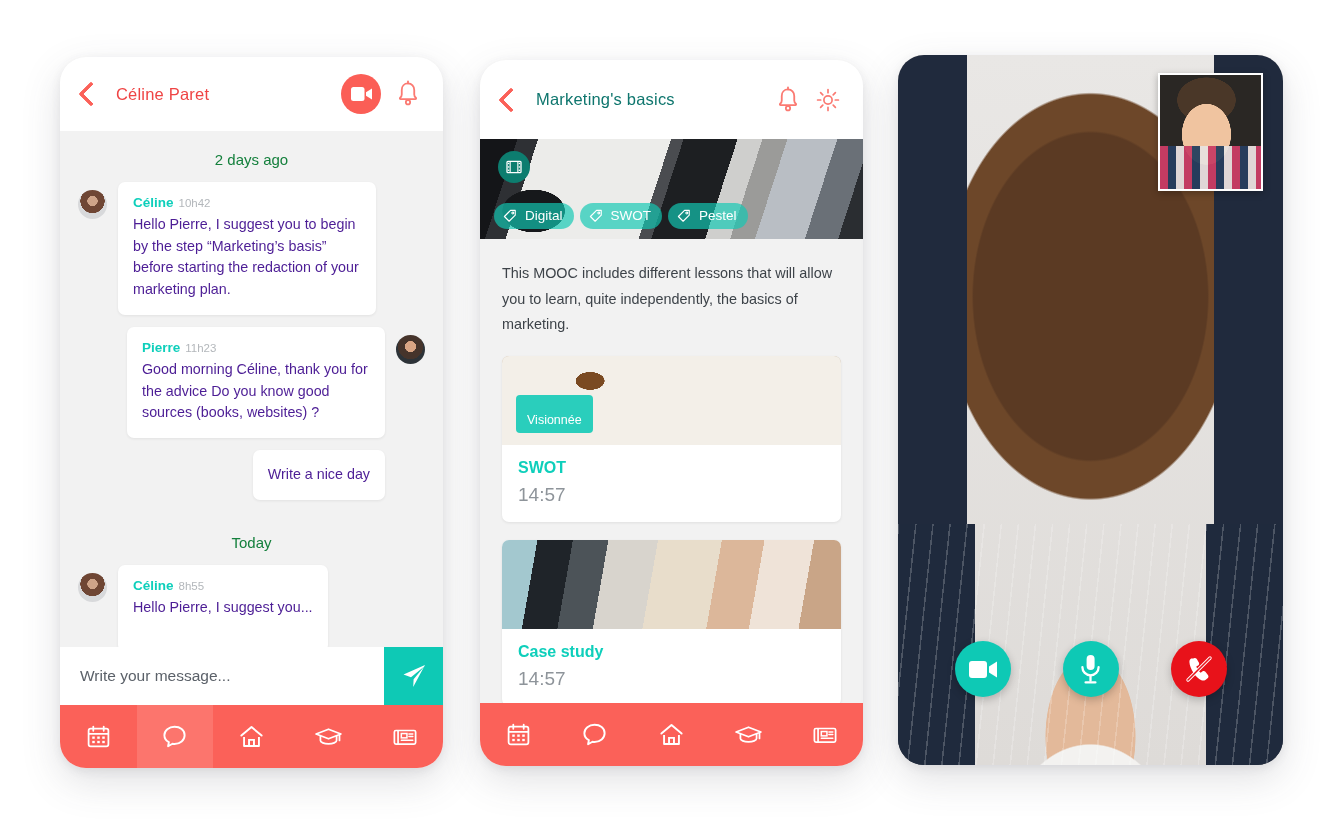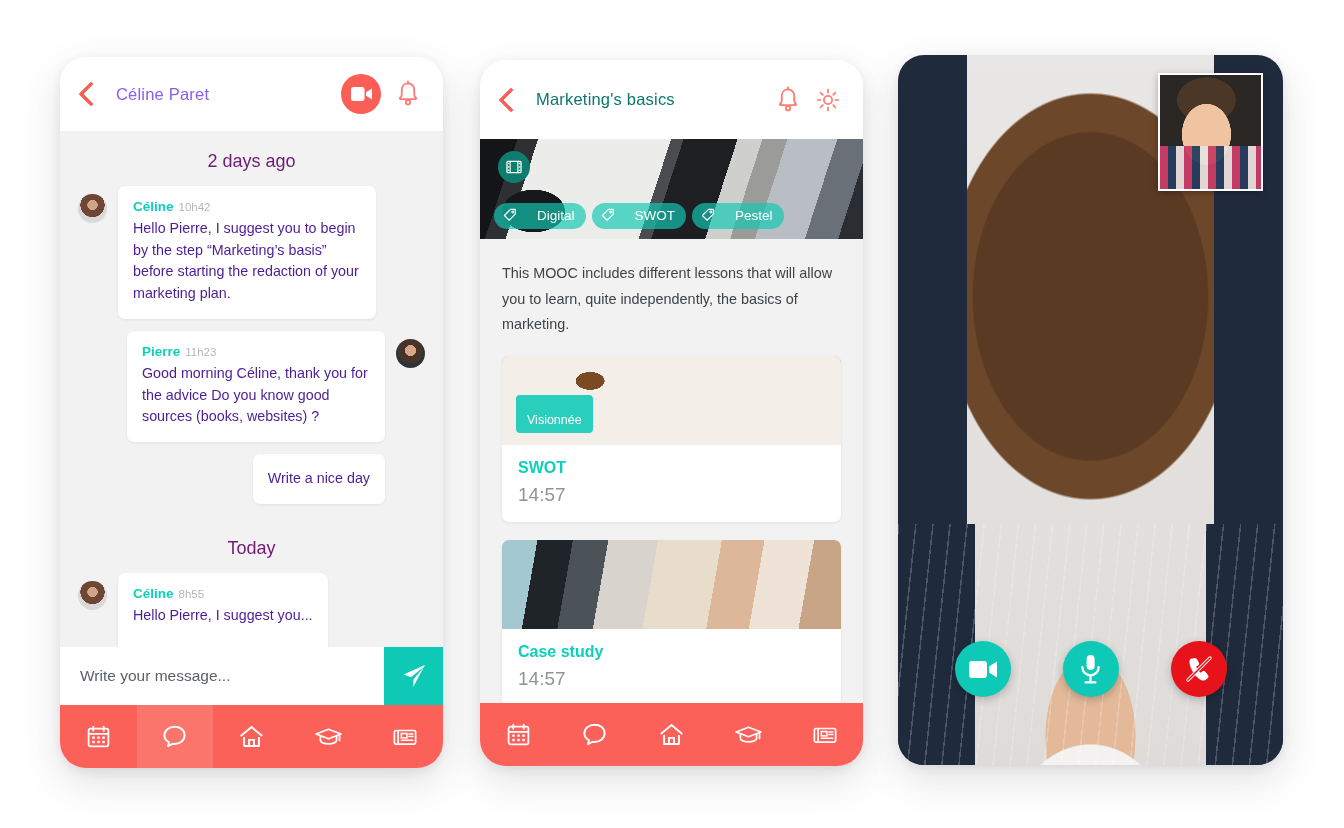--- a/index.html
+++ b/index.html
@@ -39,21 +39,21 @@
     border-left: 4px solid #fb6159;
     border-bottom: 4px solid #fb6159;
     border-radius: 2px;
     transform: rotate(45deg);
     margin-right: 16px;
     flex: none;
     cursor: pointer;
   }
   .chat-title {
     font-size: 16.5px;
-    color: #8b5cf6;
+    color: #ef4444;
     font-weight: 400;
     letter-spacing: .2px;
     flex: 1;
   }
   .vid-call-btn {
     width: 40px; height: 40px;
     border-radius: 50%;
     background: #fb5e56;
     display: flex; align-items: center; justify-content: center;
     margin-right: 14px;
@@ -64,22 +64,22 @@
 
   .chat-body {
     position: absolute;
     top: 74px; left: 0; right: 0; bottom: 0;
     background: #f2f2f2;
     padding: 0 18px;
     overflow: hidden;
   }
   .date-sep {
     text-align: center;
-    color: #701a75;
-    font-size: 18px;
+    color: #15803d;
+    font-size: 15px;
     margin: 20px 0 14px 0;
   }
   .msg-row { display: flex; align-items: flex-start; margin-bottom: 12px; }
   .msg-row.right { justify-content: flex-end; }
 
   .avatar {
     width: 29px; height: 29px;
     border-radius: 50%;
     flex: none;
     margin-top: 8px;
@@ -205,21 +205,21 @@
     position: absolute;
     left: 14px; bottom: 10px;
     display: flex; gap: 6px;
   }
   .tag {
     background: rgba(17, 201, 180, 0.68);
     border-radius: 13px;
     padding: 5px 11px 6px 9px;
     color: #ffffff;
     font-size: 13.5px;
-    display: flex; gap: 20px;
+    display: flex; align-items: center; gap: 8px;
     cursor: pointer;
   }
 
   .course-body {
     position: absolute;
     top: 179px; left: 0; right: 0; bottom: 0;
     background: #f2f2f2;
     padding: 0 22px;
     overflow: hidden;
   }

